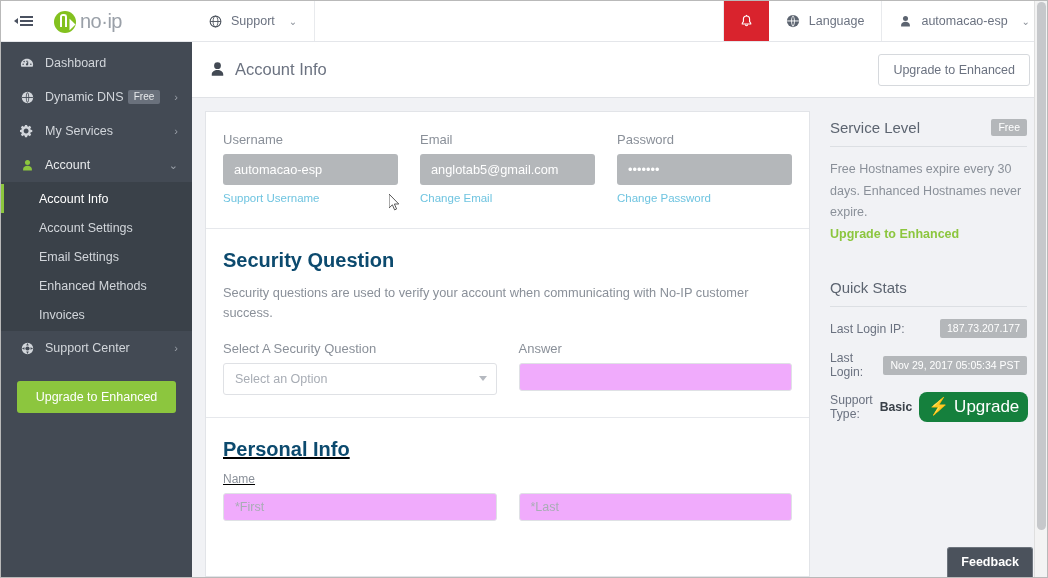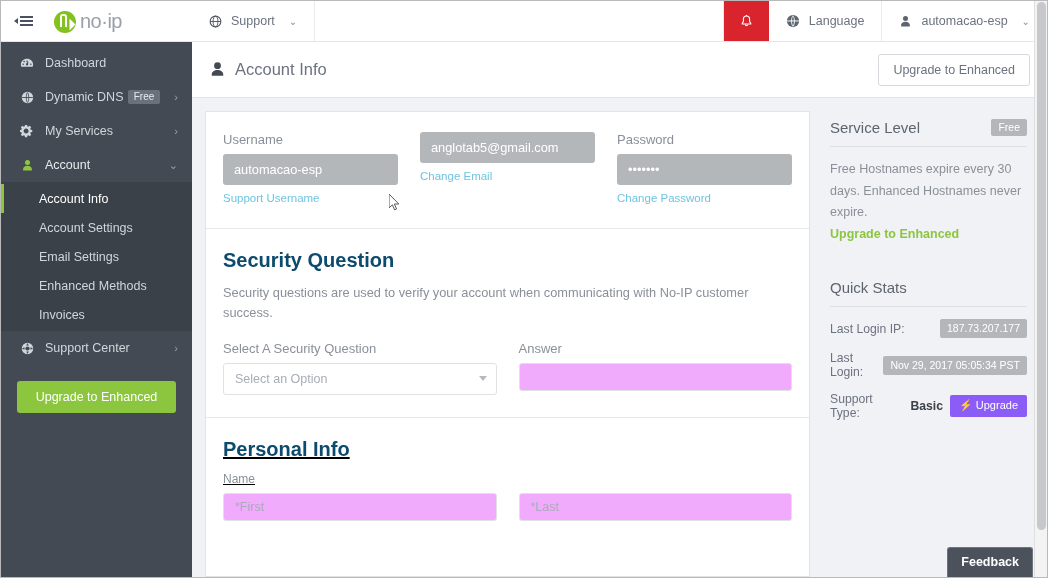--- a/index.html
+++ b/index.html
@@ -414,25 +414,25 @@
     background: #b4b7ba;
     color: #ffffff;
     font-size: 10.5px;
     padding: 3px 7px 4px;
     border-radius: 2px;
     margin-left: auto;
     white-space: nowrap;
   }
   .stat-row .stat-val.wide { margin-left: 4px; }
   .btn-upgrade-amber {
-    background: #8b5cf6;
+    background: #15803d;
     color: #ffffff;
-    font-size: 11px;
+    font-size: 17px;
     padding: 4px 9px 5px;
-    border-radius: 2px;
+    border-radius: 8px;
     border: none;
     margin-left: auto;
     cursor: pointer;
     font-family: inherit;
     white-space: nowrap;
   }
   .strong-dark { color: #3a4149; font-weight: bold; }
 
   
   .feedback {
@@ -651,20 +651,21 @@
         <div class="panel-sec">
           <div class="field-row">
 
             <div class="field">
               <label class="field-label">Username</label>
               <input class="input-readonly" type="text" readonly="" value="automacao-esp" style="">
               <a class="link-small">Support Username</a>
             </div>
 
             <div class="field">
+              <label class="field-label">Email</label>
               <input class="input-readonly" type="text" readonly="" value="anglotab5@gmail.com" style="">
               <a class="link-small">Change Email</a>
             </div>
 
             <div class="field">
               <label class="field-label">Password</label>
               <input class="input-readonly" type="text" readonly="" value="•••••••" style="">
               <a class="link-small">Change Password</a>
             </div>
 

